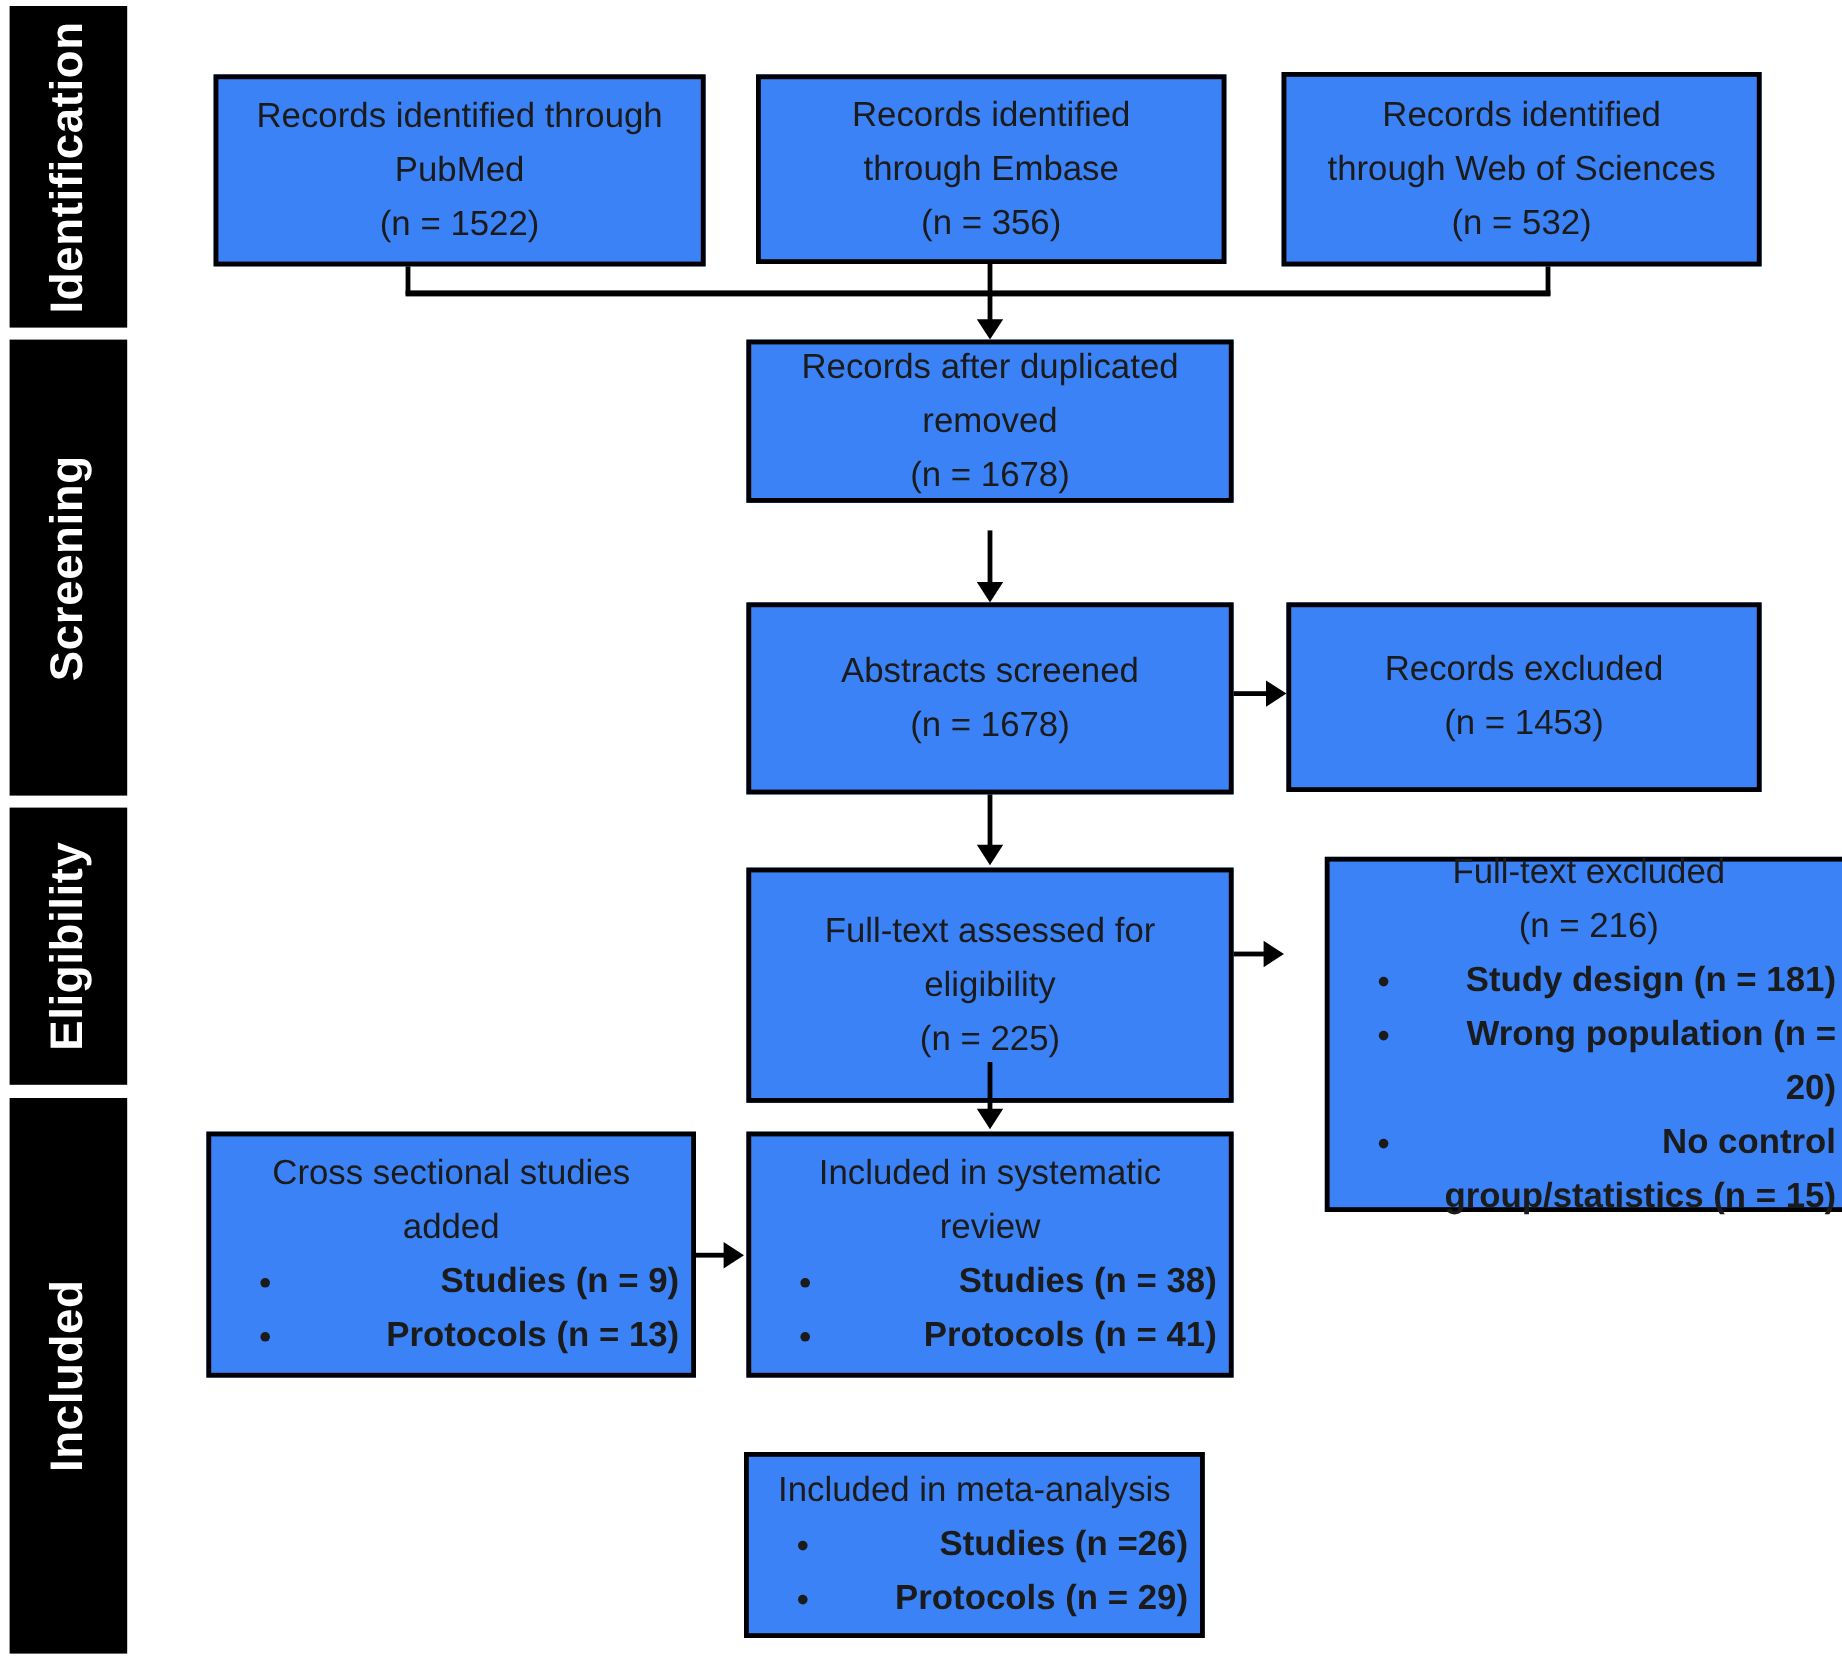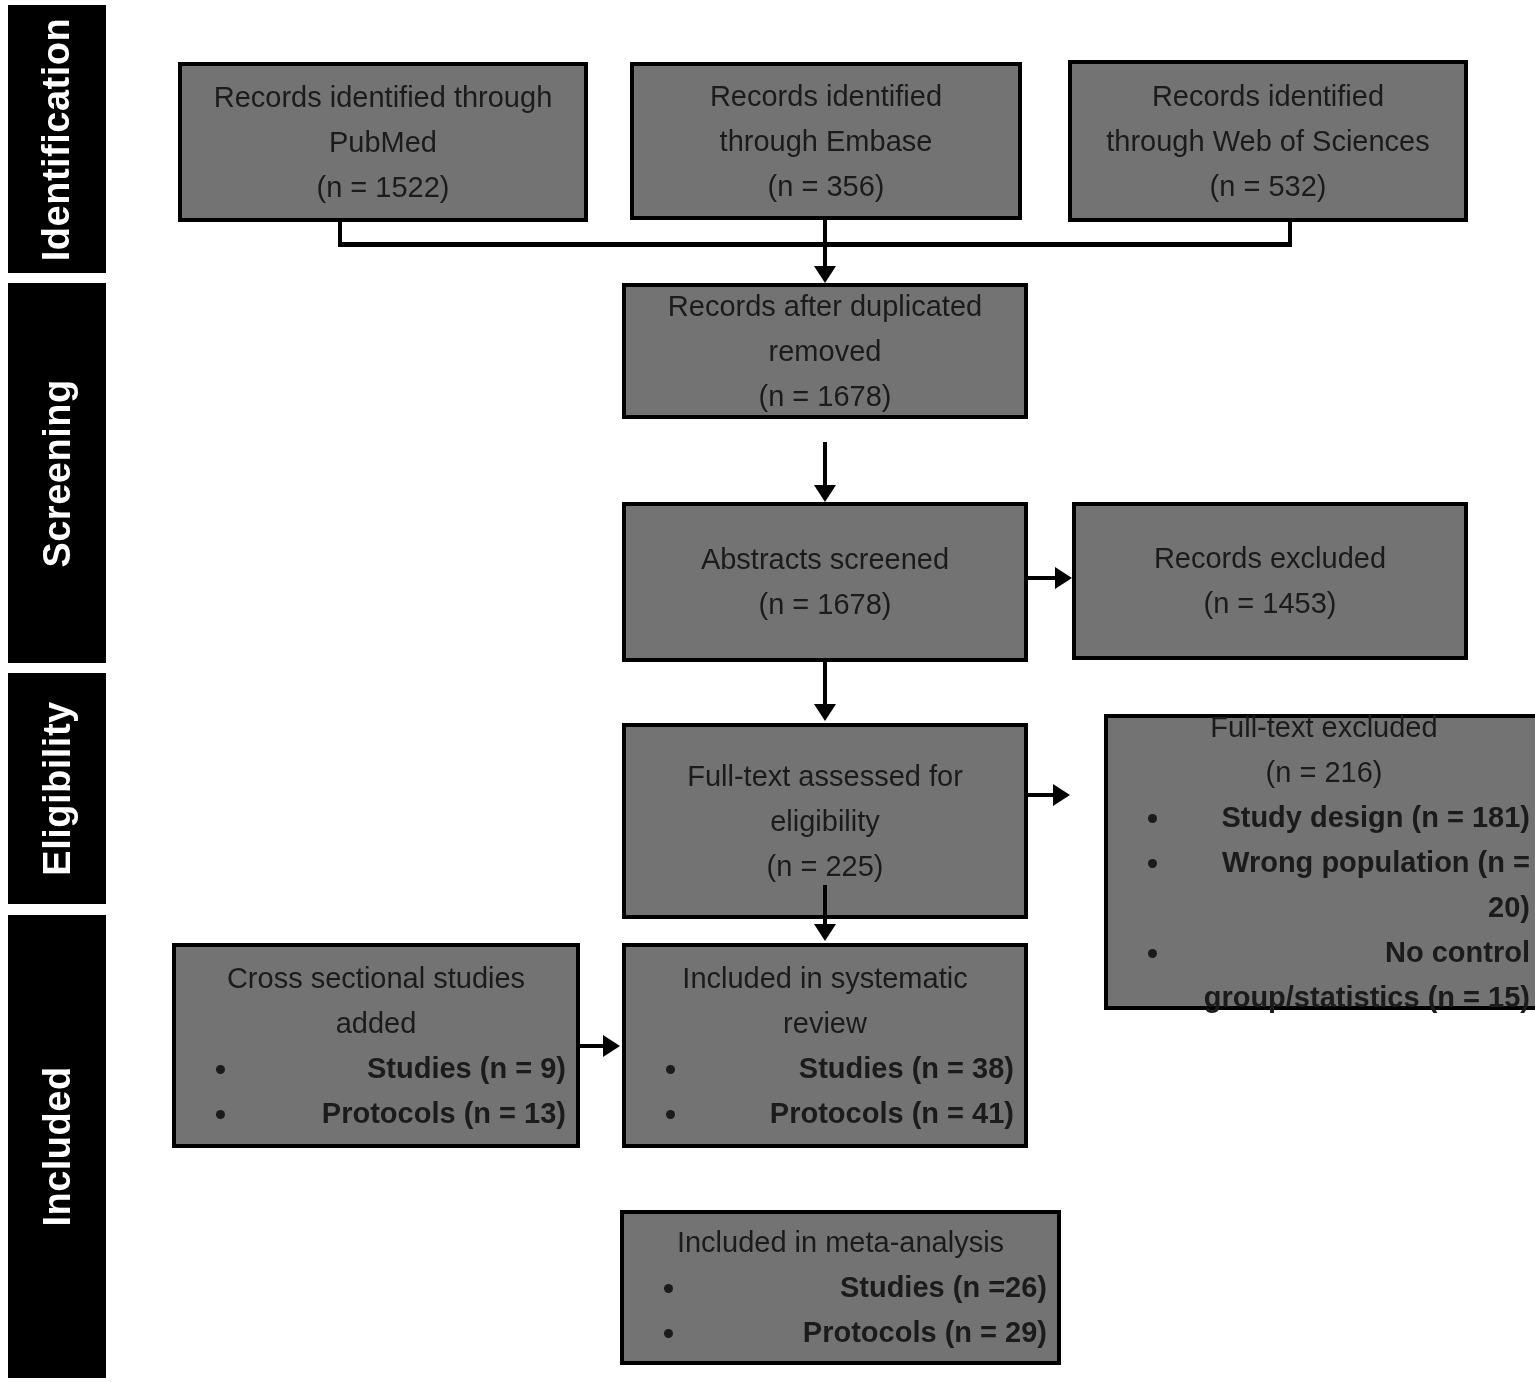--- a/index.html
+++ b/index.html
@@ -22,21 +22,21 @@
     color:#ffffff;
     font-size:38px;
     font-weight:700;
     letter-spacing:.5px;
   }
   
   .fbox{
     position:absolute;
     box-sizing:border-box;
     border:4px solid #000000;
-    background:#737373;
+    background:#3b82f6;
     display:flex;flex-direction:column;justify-content:center;
     font-size:29px;line-height:45px;
   }
   .fbox .bline{text-align:center;}
   .fbox ul{
     margin:0;padding:0 10px 0 64px;
     list-style:disc outside;
     text-align:right;
     font-weight:bold;
   }
@@ -150,21 +150,21 @@
     <div class="bline">review</div>
     <ul>
       <li>Studies (n = 38)</li>
       <li>Protocols (n = 41)</li>
     </ul>
   </div>
 
   <div class="hl" style="left:580px;top:1044px;width:26px;"></div>
   <div class="tri-r" style="left:603px;top:1035px;"></div>
 
-  <div class="fbox" style="left:620px;top:1210px;width:441px;height:155px;">
+  <div class="fbox" style="left:620px;top:1210px;width:384px;height:155px;">
     <div class="bline">Included in meta-analysis</div>
     <ul>
       <li>Studies (n =26)</li>
       <li>Protocols (n = 29)</li>
     </ul>
   </div>
 
 </div>
 
 </body></html>

